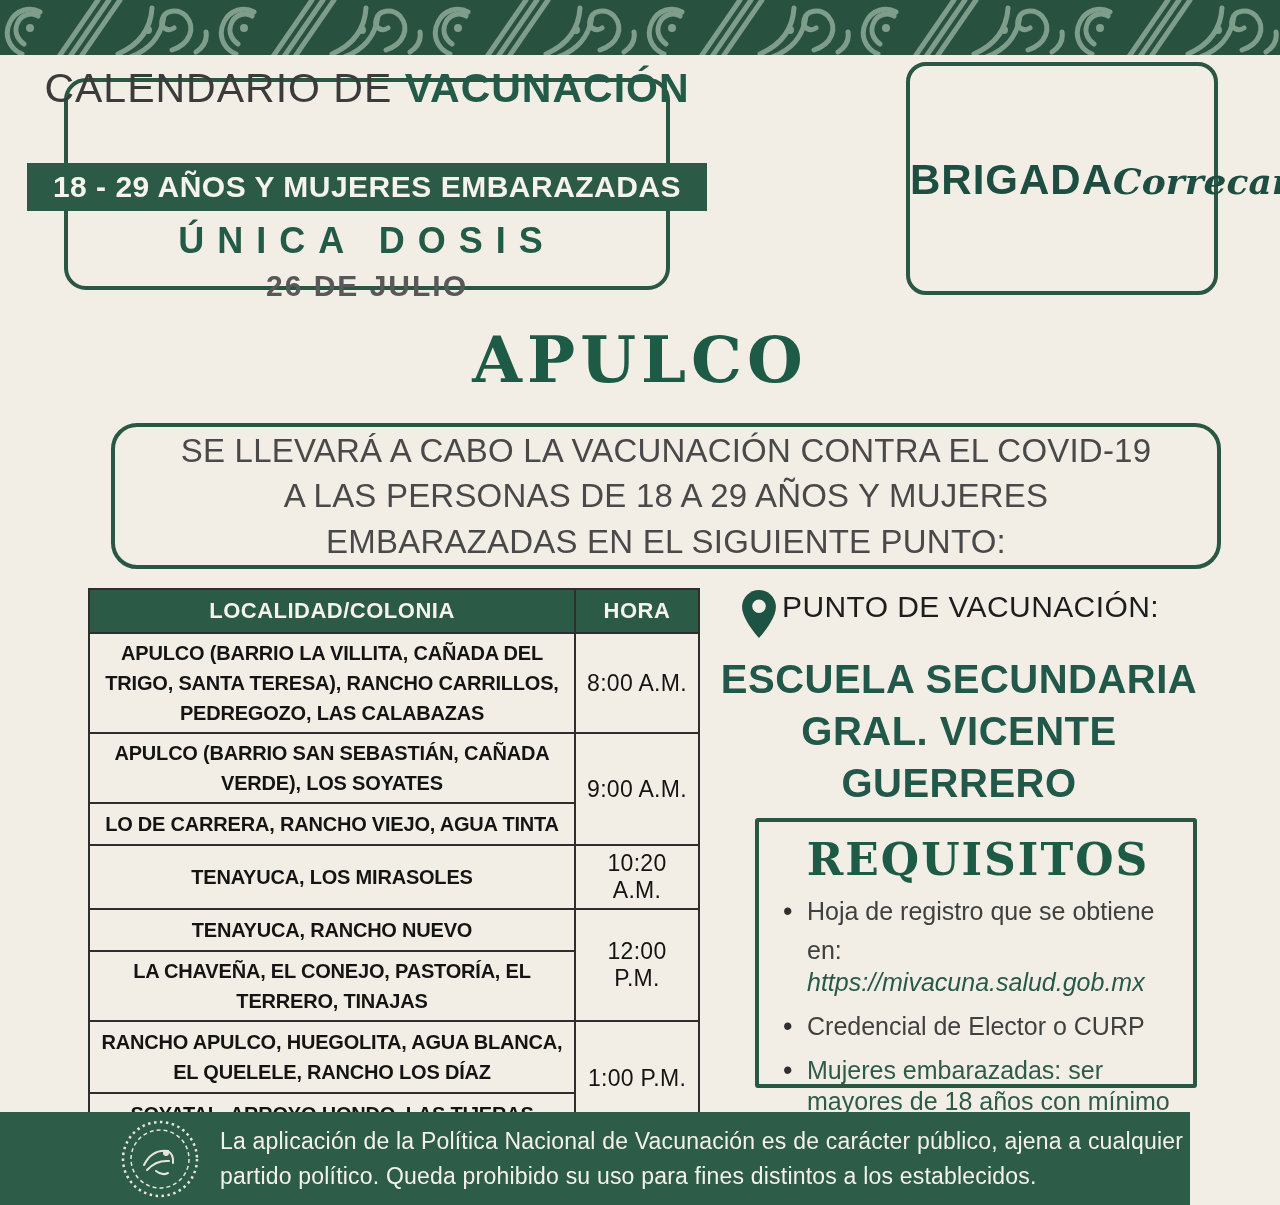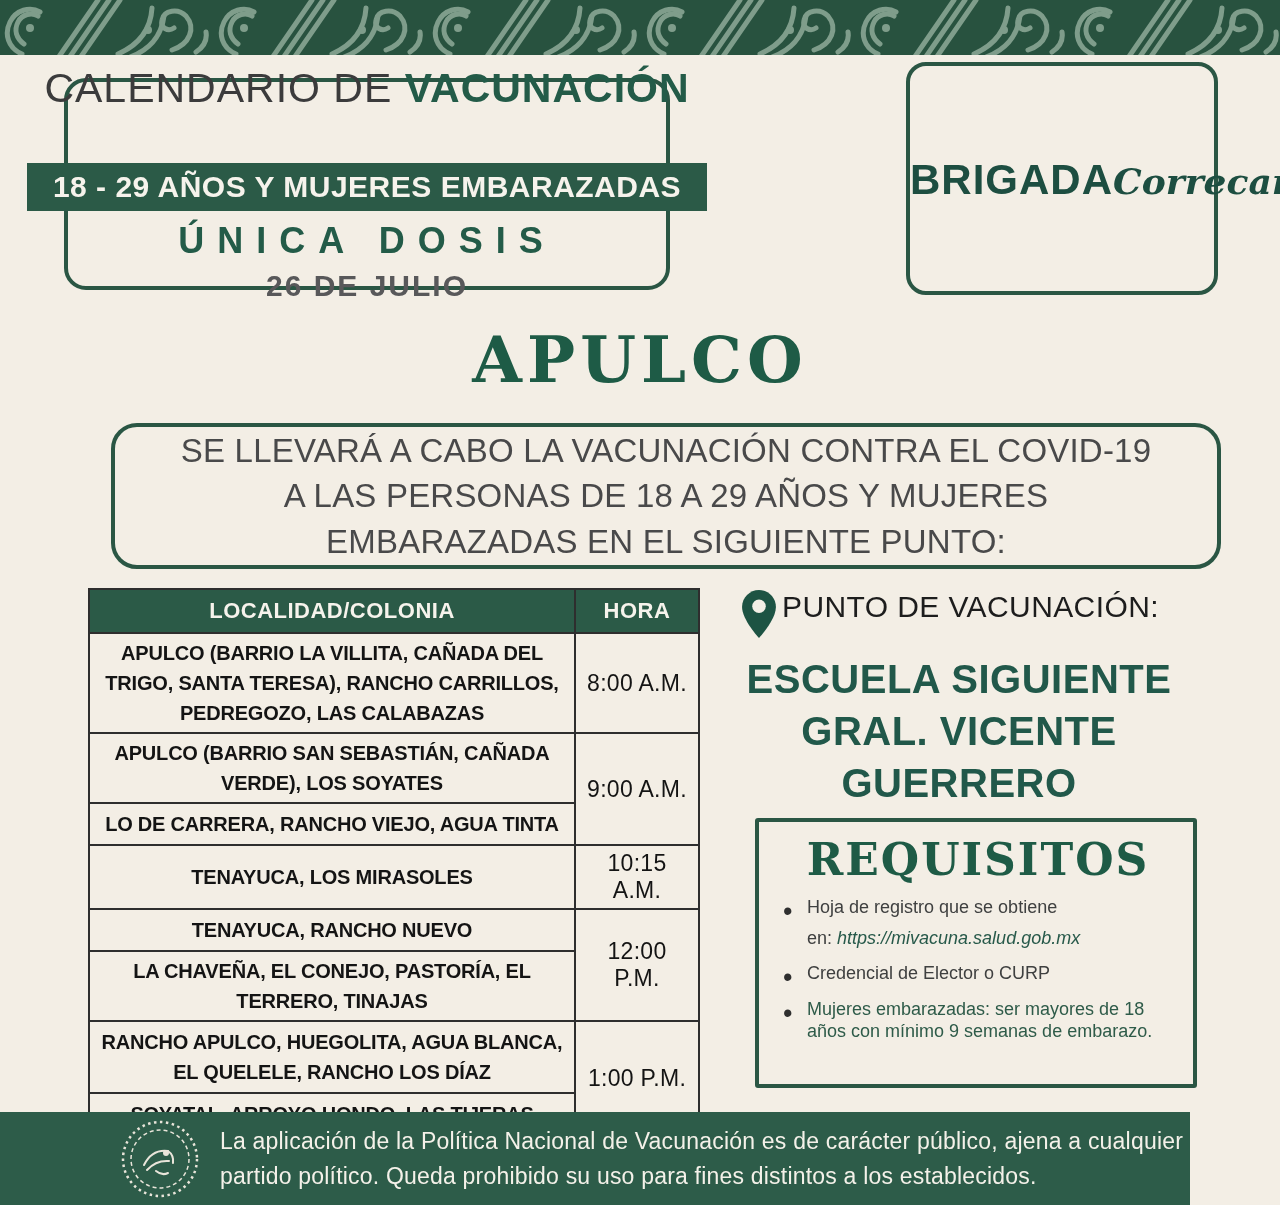--- a/index.html
+++ b/index.html
@@ -78,21 +78,21 @@
     position:absolute; left:755px; top:818px; width:442px; height:270px;
     border:4px solid #2a5644; border-radius:3px; padding:16px 18px 0 22px;
   }
   .req-title {
     text-align:center; font-family:"DejaVu Serif", "Liberation Serif", serif;
     font-weight:700; font-size:44px; color:#1e5b46; letter-spacing:2px; line-height:1;
     margin-bottom:14px;
   }
   .req-list { list-style:none; }
   .req-list li { position:relative; padding-left:26px; margin-bottom:13px;
-    font-size:18px; color:#3f4040; line-height:1.25; }
+    font-size:25px; color:#3f4040; line-height:1.25; }
   .req-list li::before { content:"•"; position:absolute; left:2px; top:-1px; color:#2f2f2f; font-size:27px; }
   .req-link { font-style:italic; color:#27594a; }
   .li-line2 { margin-top:8px; }
   .req-list li.green { color:#2e5b49; }
   
   .footer {
     position:absolute; left:0; top:1112px; width:1190px; height:93px;
     background:#2d5c49; display:flex; align-items:center;
   }
   .footer-seal { margin-left:120px; flex:0 0 auto; }
@@ -196,21 +196,21 @@
       </tr>
       <tr class="r2">
         <td class="loc">APULCO (BARRIO SAN SEBASTIÁN, CAÑADA VERDE), LOS SOYATES</td>
         <td class="time" rowspan="2">9:00 A.M.</td>
       </tr>
       <tr class="r3">
         <td class="loc">LO DE CARRERA, RANCHO VIEJO, AGUA TINTA</td>
       </tr>
       <tr class="r4">
         <td class="loc">TENAYUCA, LOS MIRASOLES</td>
-        <td class="time">10:15 A.M.</td>
+        <td class="time">10:20 A.M.</td>
       </tr>
       <tr class="r5">
         <td class="loc">TENAYUCA, RANCHO NUEVO</td>
         <td class="time" rowspan="2">12:00 P.M.</td>
       </tr>
       <tr class="r6">
         <td class="loc">LA CHAVEÑA, EL CONEJO, PASTORÍA, EL TERRERO, TINAJAS</td>
       </tr>
       <tr class="r7">
         <td class="loc">RANCHO APULCO, HUEGOLITA, AGUA BLANCA, EL QUELELE, RANCHO LOS DÍAZ</td>
@@ -222,21 +222,21 @@
     </tbody>
   </table>
 
   <div class="punto">
     <svg width="34" height="48" viewBox="0 0 24 34">
       <path d="M12 0C5.4 0 0 5.4 0 12c0 9 12 22 12 22s12-13 12-22C24 5.4 18.6 0 12 0z" fill="#1d5343"></path>
       <circle cx="12" cy="11.5" r="4.8" fill="#f3eee5"></circle>
     </svg>
     <span class="punto-label">PUNTO DE VACUNACIÓN:</span>
   </div>
-  <div class="school">ESCUELA SIGUIENTE GRAL. VICENTE GUERRERO</div>
+  <div class="school">ESCUELA SECUNDARIA GRAL. VICENTE GUERRERO</div>
 
   <div class="req-box">
     <div class="req-title">REQUISITOS</div>
     <ul class="req-list">
       <li>
         <span>Hoja de registro que se obtiene</span>
         <div class="li-line2">
           <span>en:</span>
           <em class="req-link">https://mivacuna.salud.gob.mx</em>
         </div>

